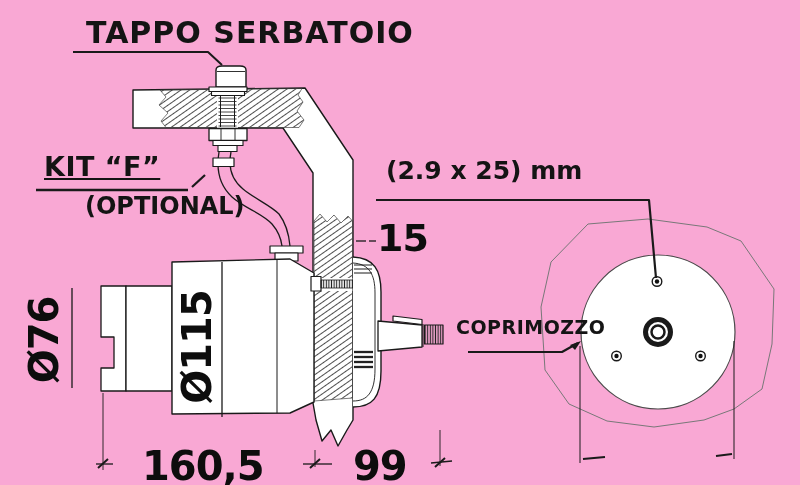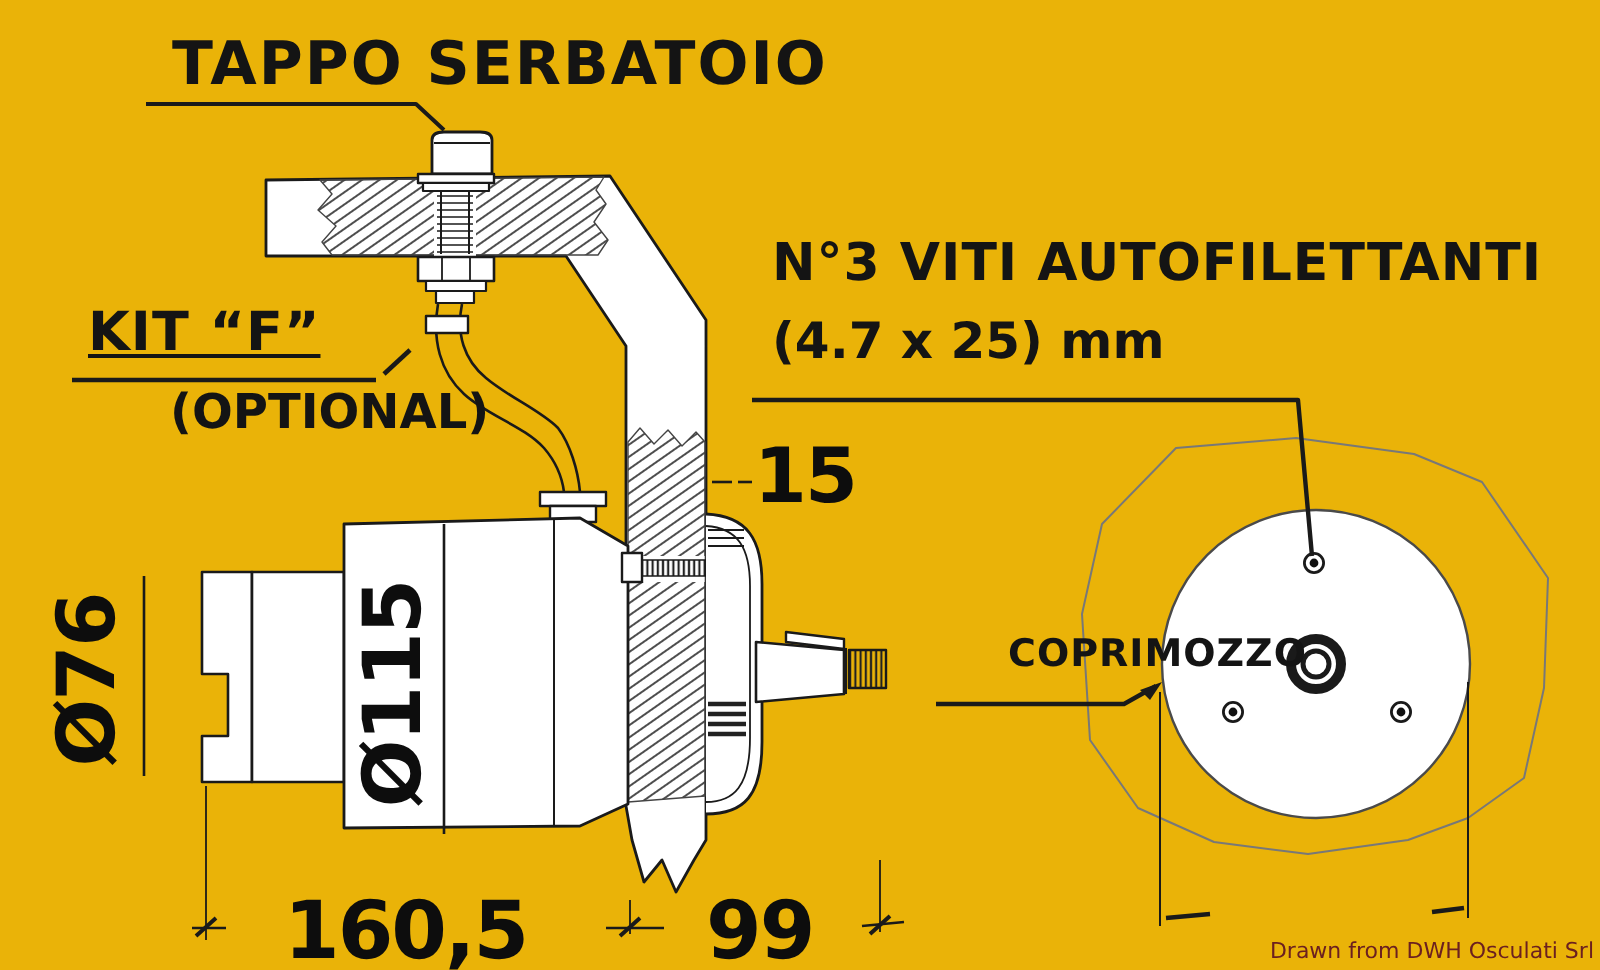--- a/index.html
+++ b/index.html
@@ -1,28 +1,28 @@
 <!DOCTYPE html>
 <html><head>
 <meta charset="utf-8">
 <style>
   html,body{margin:0;padding:0;background:#e8e8e8;}
   .stage{
-    position:relative;width:800px;height:485px;background:#eab308;
+    position:relative;width:800px;height:485px;background:#f9a8d4;
     font-family:"DejaVu Sans","Liberation Sans",sans-serif;
     overflow:hidden;color:#111;
   }
   .stage svg{position:absolute;left:0;top:0;}
   .lbl{position:absolute;white-space:nowrap;color:#141414;}
   .lbl-title{font-size:30px;font-weight:600;letter-spacing:1px;}
   .lbl-med{font-size:27px;font-weight:600;letter-spacing:.5px;}
   .lbl-small{font-size:24px;font-weight:600;}
   .lbl-note1{font-size:26px;font-weight:600;letter-spacing:.5px;}
   .lbl-note2{font-size:25px;font-weight:600;}
-  .lbl-copri{font-size:19px;font-weight:600;letter-spacing:.5px;margin-left:48px;}
+  .lbl-copri{font-size:19px;font-weight:600;letter-spacing:.5px;}
   .dim{position:absolute;font-weight:bold;color:#0d0d0d;letter-spacing:-1px;}
   .dim-38{font-size:38px;}
   .dim-40{font-size:40px;}
   .rot{transform:rotate(-90deg);transform-origin:center center;text-align:center;}
   .credit{position:absolute;font-size:11px;font-weight:400;letter-spacing:0;}
 </style>
 </head>
 <body>
 
 <div class="stage">
@@ -170,26 +170,24 @@
     <path d="M468,352 L562,352 L578,343" stroke-width="2.2"></path>
     <path d="M581,341 L570,345 L575,350 Z" fill="#1a1a1a" stroke="none"></path>
   </g>
 </svg>
 
 <div class="lbl lbl-title" style="left:86px;top:15px;">TAPPO SERBATOIO</div>
 
 <div class="lbl lbl-med" style="left:44px;top:151px;text-decoration:underline;">KIT “F”</div>
 <div class="lbl lbl-small" style="left:37px;top:192px;margin-left:48px;">(OPTIONAL)</div>
 
-<div class="lbl lbl-note1" style="left:386px;top:117px;">N°3 VITI AUTOFILETTANTI</div>
-<div class="lbl lbl-note2" style="left:386px;top:156px;">(4.7 x 25) mm</div>
+<div class="lbl lbl-note2" style="left:386px;top:156px;">(2.9 x 25) mm</div>
 
 <div class="lbl lbl-copri" style="left:456px;top:316px;">COPRIMOZZO</div>
 
 <div class="dim dim-38" style="left:377px;top:216px;">15</div>
 <div class="dim dim-40" style="left:142px;top:443px;">160,5</div>
 <div class="dim dim-40" style="left:353px;top:443px;">99</div>
 <div class="dim dim-40 rot" style="left:-16px;top:316px;width:120px;height:48px;line-height:48px;">Ø76</div>
 <div class="dim dim-40 rot" style="left:127px;top:323px;width:140px;height:48px;line-height:48px;">Ø115</div>
 
-<div class="credit" style="right:3px;top:469px;color:#6b2020;">Drawn from DWH Osculati Srl</div>
 
 </div>
 
 </body></html>

